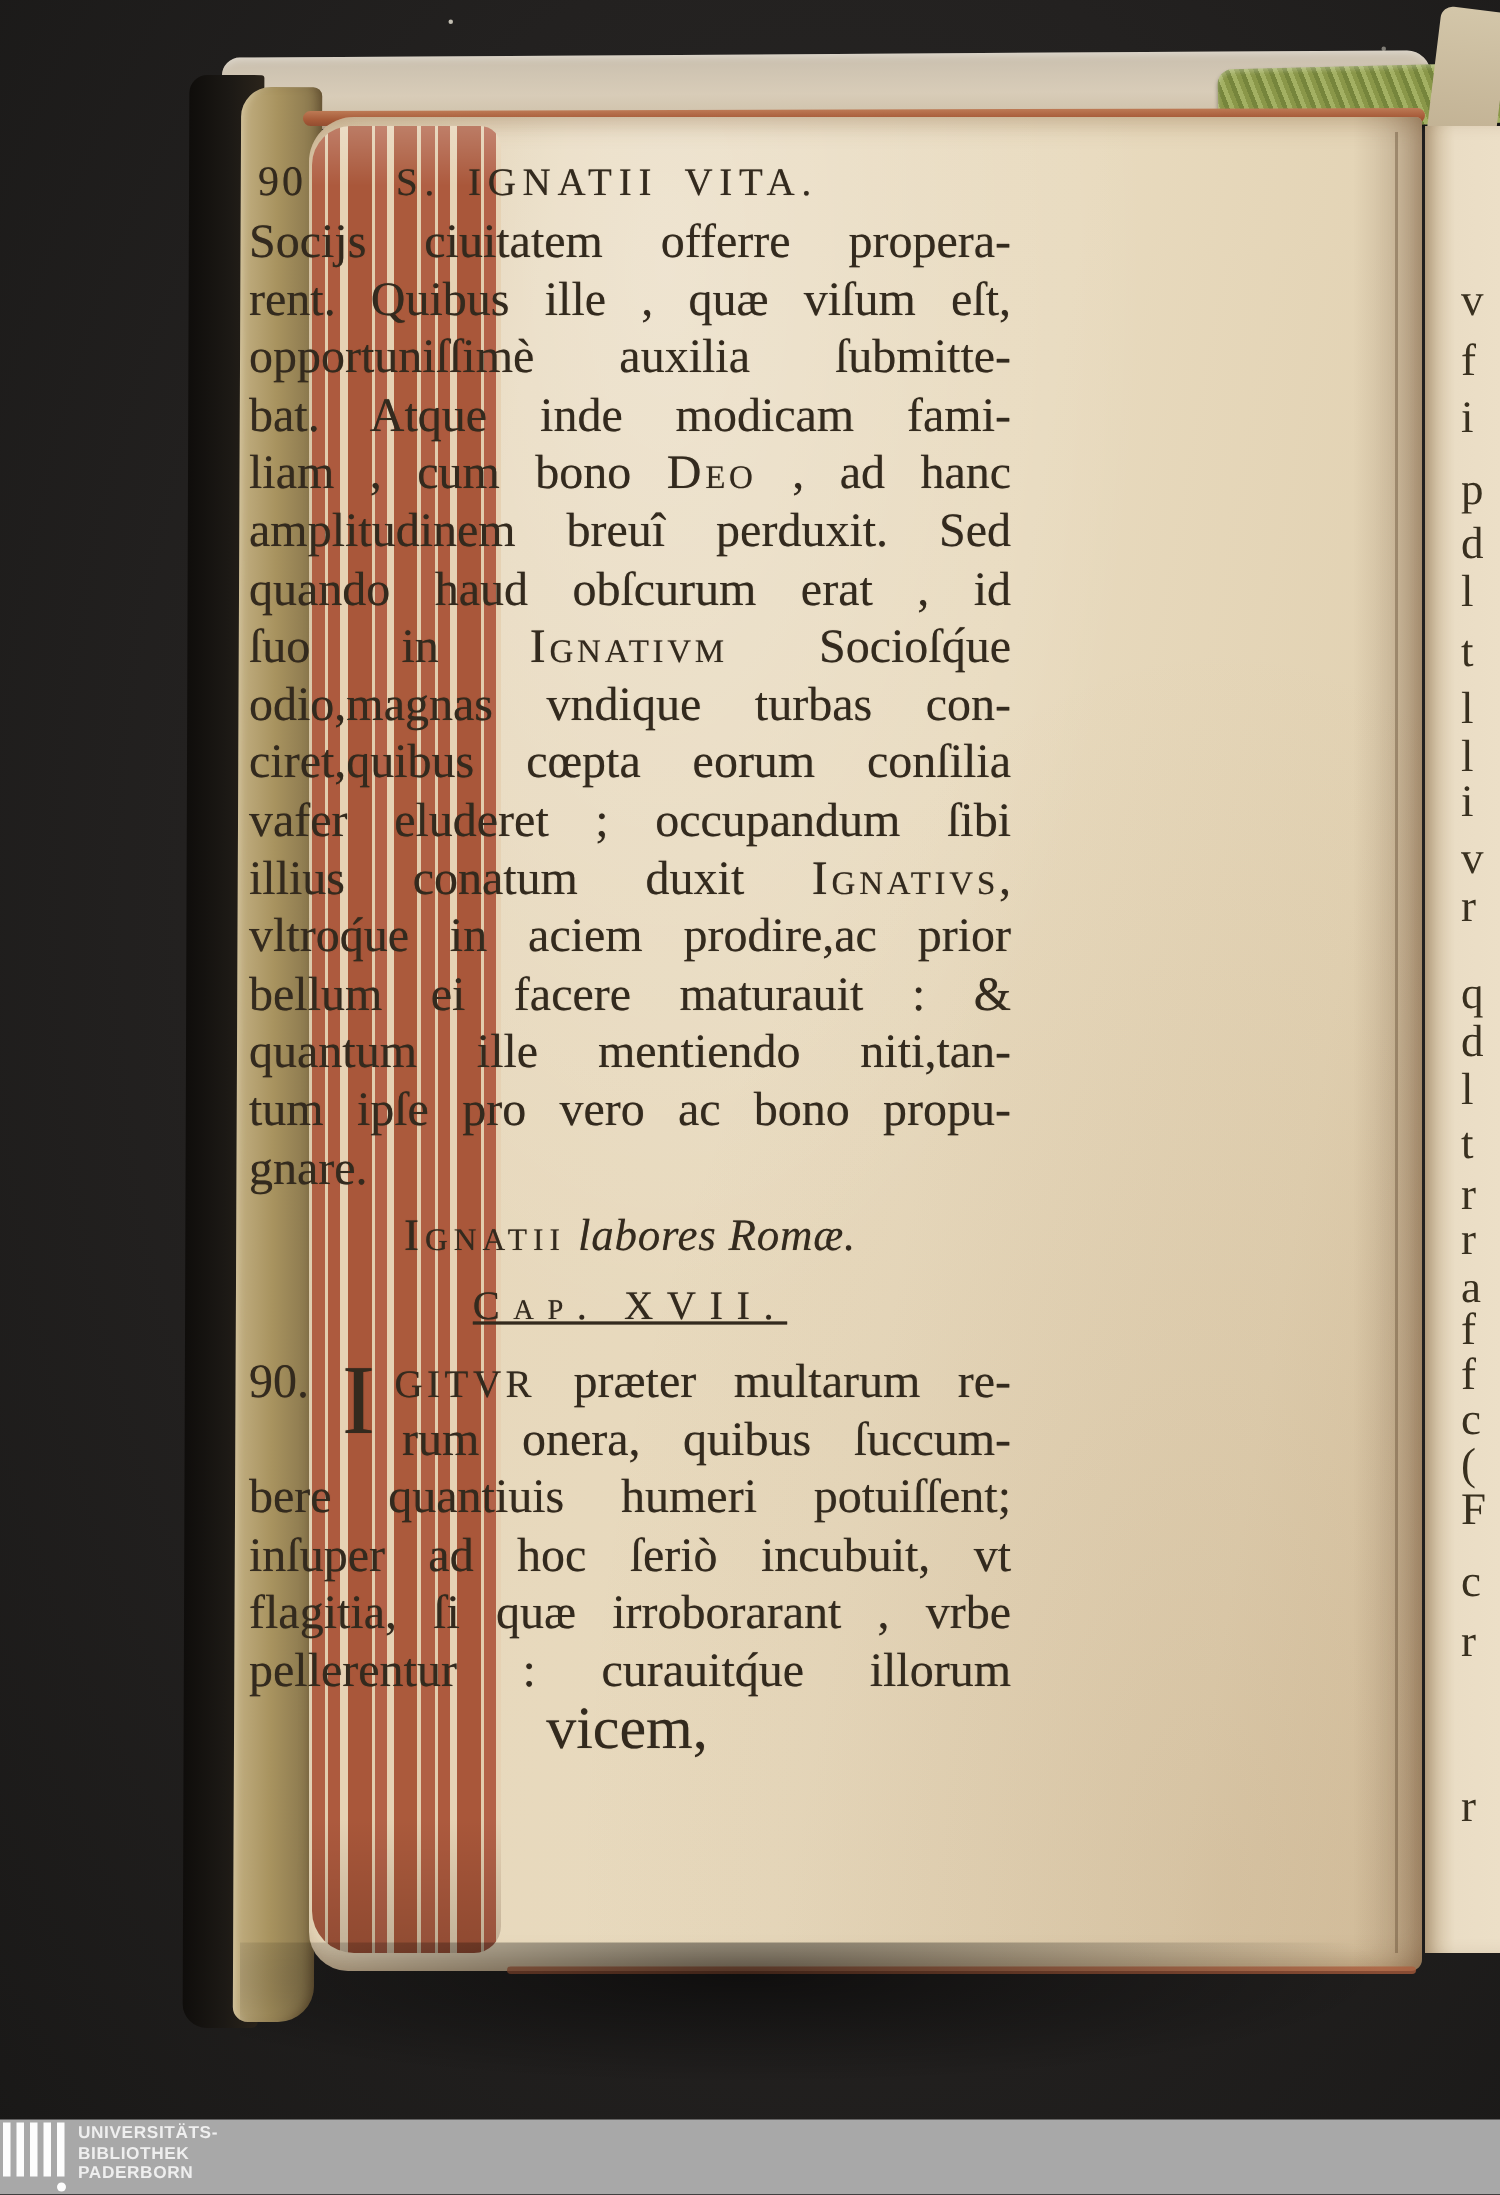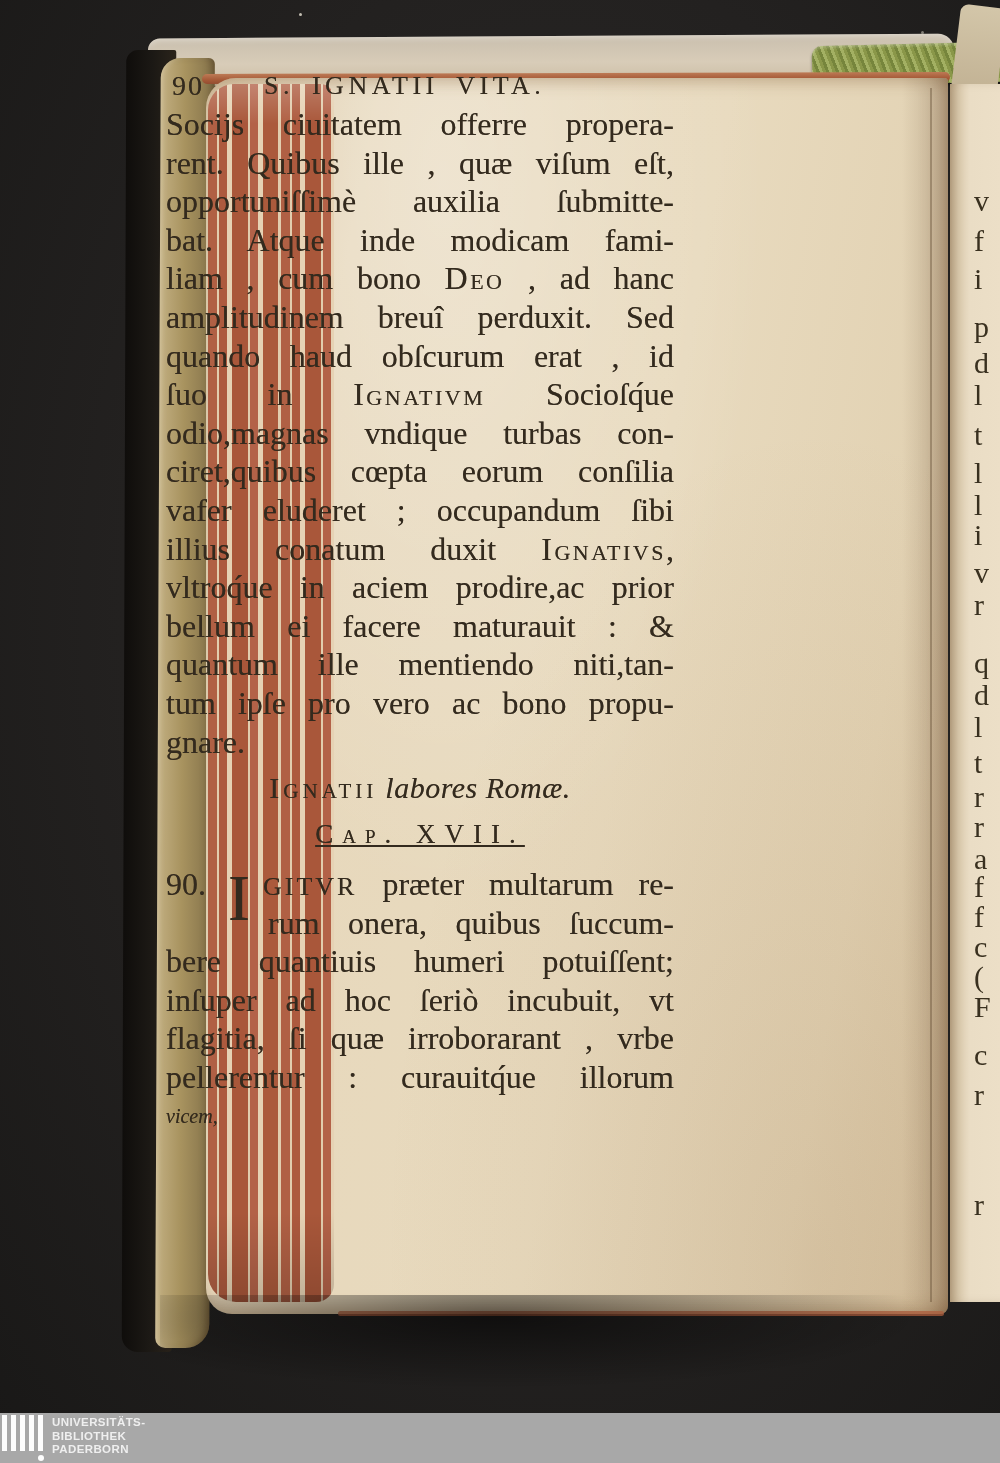--- a/index.html
+++ b/index.html
@@ -105,41 +105,41 @@
     position:absolute;left:160px;top:1295px;width:800px;height:100px;
     background:radial-gradient(ellipse at 42% 22%, rgba(0,0,0,.55), rgba(0,0,0,0) 65%);
   }
 
   
   .textblock{
     position:absolute;left:166px;top:68px;width:508px;
     color:#332a1e;
     text-shadow:0 0 .5px rgba(40,30,15,.55);
   }
-  .runhead{position:relative;height:37px;}
+  .runhead{position:relative;height:37px;margin-top:36px;}
   .pagenum{position:absolute;left:6px;top:2px;font-size:28px;letter-spacing:2px;}
   .runtitle{position:absolute;left:98px;top:3px;font-size:26px;letter-spacing:4.5px;word-spacing:7px;}
   .tline{
     font-size:32px;line-height:38.6px;height:38.6px;
     text-align:justify;text-align-last:justify;
     white-space:normal;overflow:visible;
   }
   .lastline{text-align-last:left;}
   .sc{font-variant:small-caps;letter-spacing:2.5px;}
   .heading{margin-top:6px;height:42px;line-height:42px;text-align:center;font-size:30px;}
   .heading .sc{letter-spacing:4px;}
   .heading .it{font-style:italic;letter-spacing:.5px;}
   .capline{height:42px;line-height:42px;text-align:center;font-size:27px;font-variant:small-caps;letter-spacing:9px;margin-top:4px;text-decoration:underline;}
   .para2{margin-top:10px;position:relative;}
   .p2line1{position:relative;font-size:32px;line-height:38.6px;height:38.6px;text-align:justify;text-align-last:justify;}
   .dropcap{position:absolute;left:62px;top:3px;font-size:66px;line-height:60px;}
   .dropspacer{display:inline-block;width:32px;}
   .capssp{font-size:26px;letter-spacing:3px;}
   .p2indent{padding-left:102px;font-family:Liberation Serif, serif;}
-  .catchword{font-size:20px;line-height:38.6px;height:38.6px;text-align:left;padding-right:4px;font-style:italic;}
+  .catchword{font-size:40px;line-height:38.6px;height:38.6px;text-align:center;padding-right:4px;}
 
   
   .gray-band{
     position:absolute;left:0;top:1413px;width:1000px;height:50px;
     background:#a8a8a8;
   }
   .logo-bars{position:absolute;left:0;top:2px;width:48px;height:46px;}
   .bar{position:absolute;top:0;width:5px;height:36px;background:#fdfdfd;}
   .bar-dot{position:absolute;left:38px;top:40px;width:6px;height:6px;border-radius:50%;background:#fdfdfd;}
   .lib-text{

